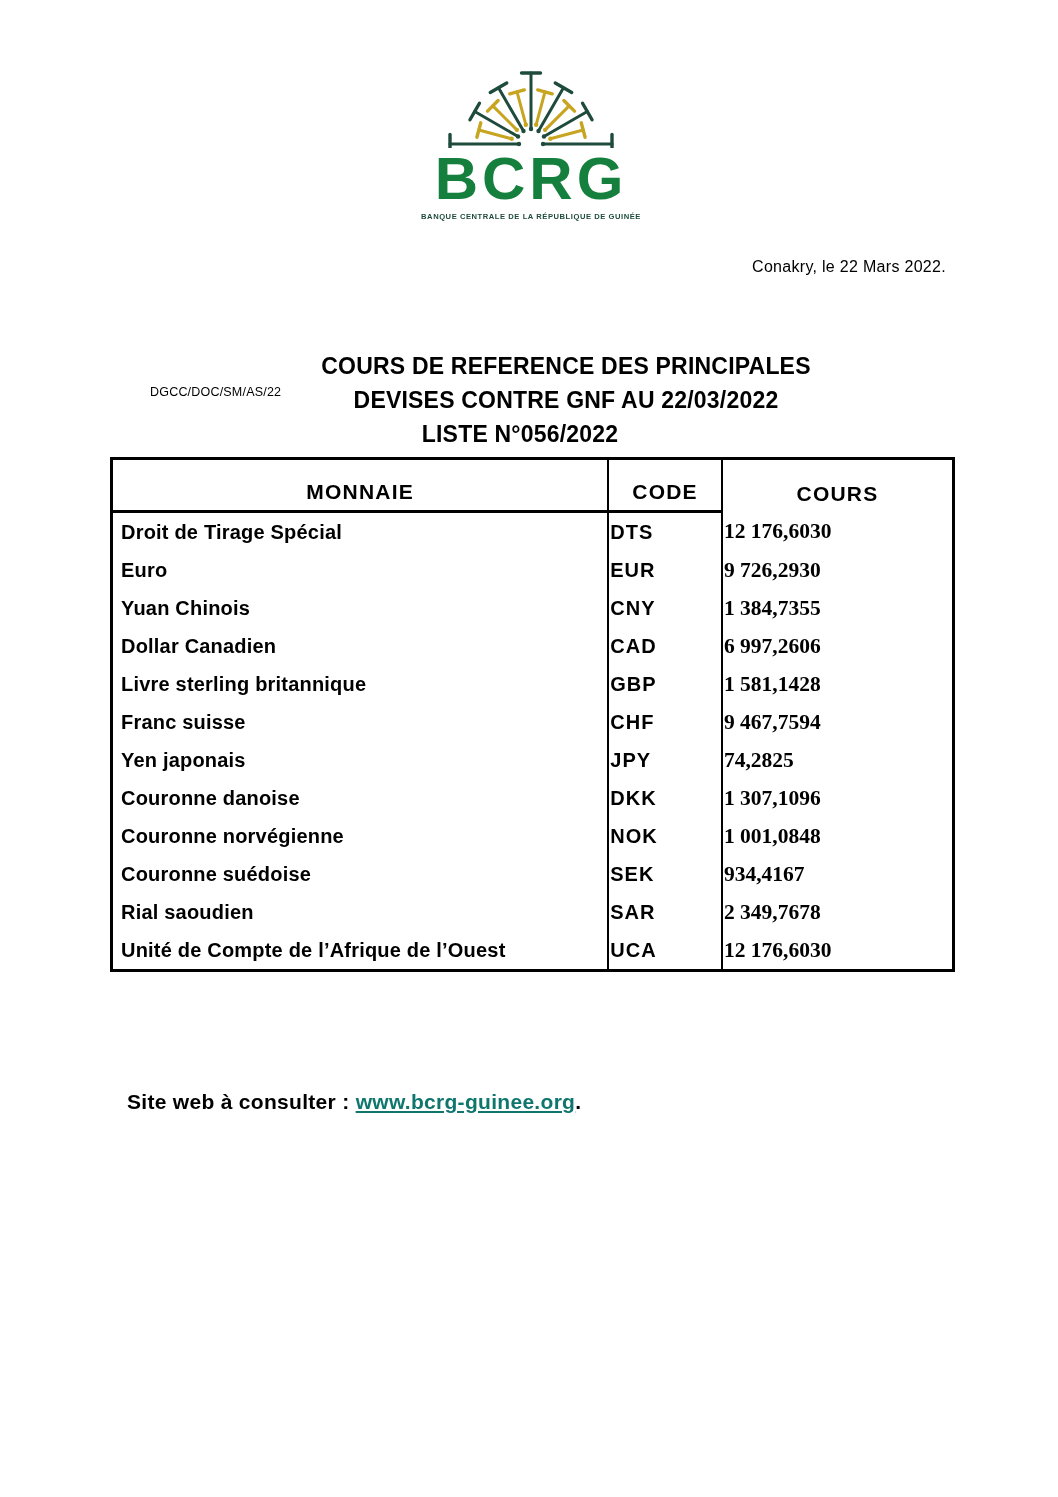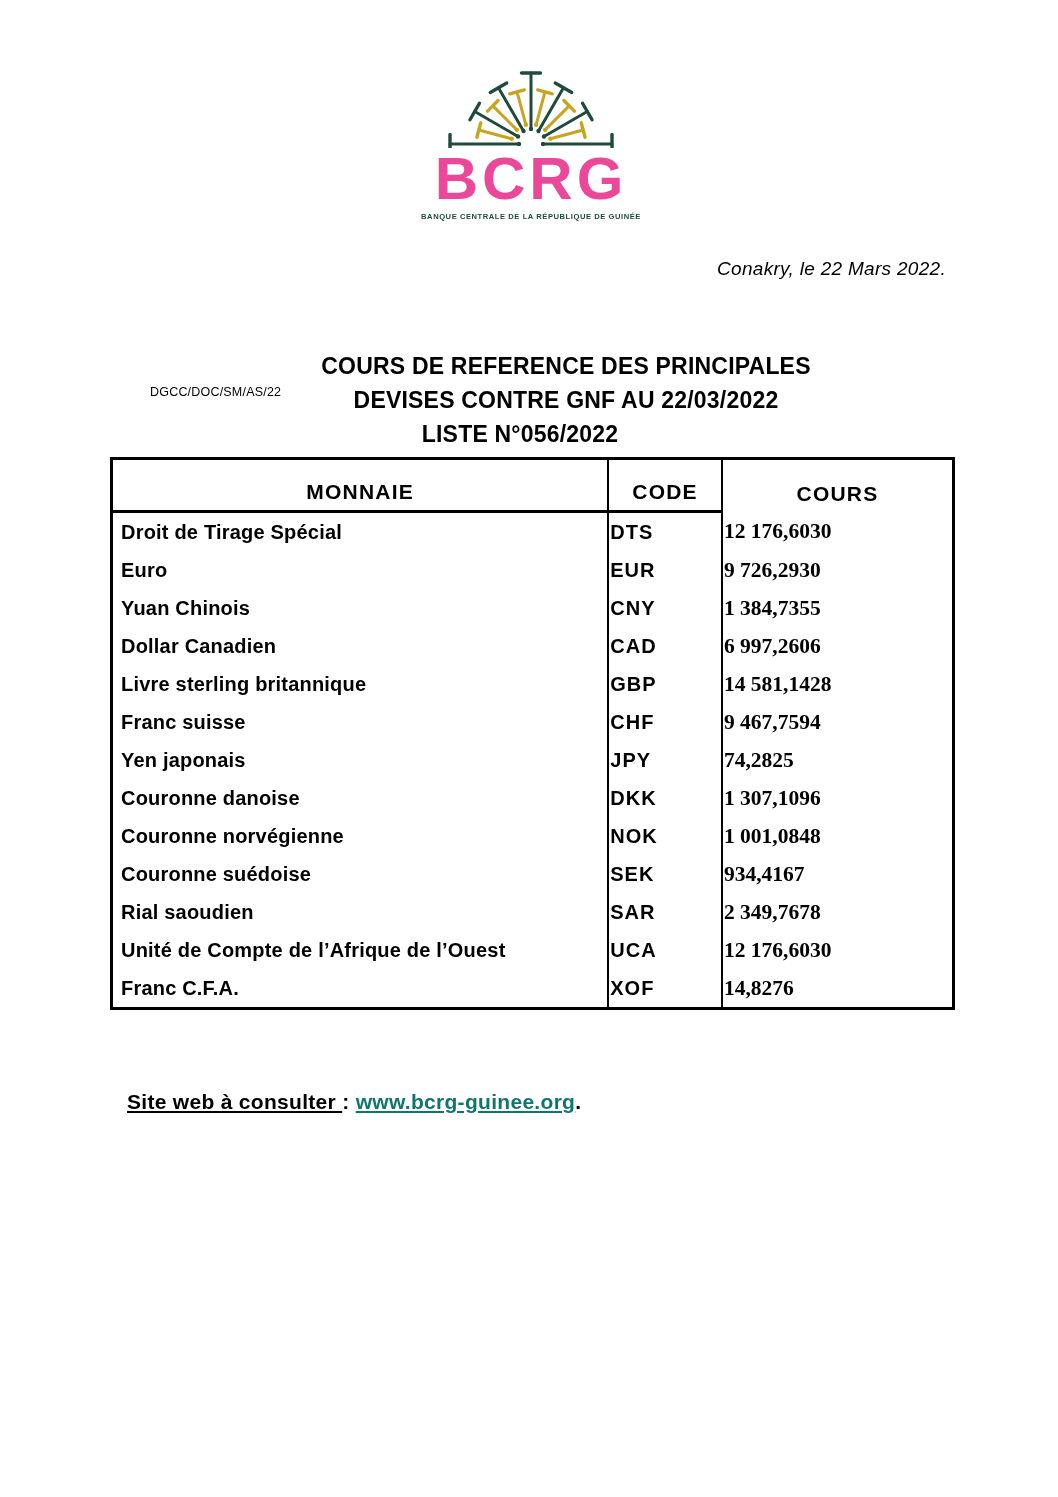--- a/index.html
+++ b/index.html
@@ -8,21 +8,21 @@
     font-family:"Liberation Sans", sans-serif; color:#000; overflow:hidden;
   }
 
   
   .logo-block { position:absolute; top:64px; left:407px; width:248px; text-align:center; }
   .logo-fan { display:block; margin:0 auto; }
   .wordmark { font-weight:700; font-size:60px; line-height:56px; letter-spacing:4px; margin-top:3px; }
   .tagline { font-weight:700; font-size:7.6px; letter-spacing:0.55px; margin-top:5px; white-space:nowrap; }
 
   
-  .date-line { position:absolute; top:258px; right:112px; font-size:19px; font-style:italic; letter-spacing:0.3px; }
+  .date-line { position:absolute; top:258px; right:112px; font-size:16px; letter-spacing:0.3px; }
 
   
   .ref-code { position:absolute; left:150px; top:385px; font-size:12.5px; font-weight:400; letter-spacing:0.2px; }
 
   
   .title-block { position:absolute; top:349px; left:232px; width:668px; text-align:center;
     font-size:23px; font-weight:700; line-height:34px; letter-spacing:0.2px; }
   .title-line3 { position:relative; left:-46px; }
 
   
@@ -37,21 +37,21 @@
   .rates-table th.col-cours { border-bottom:none; }
   .rates-table td { height:36px; vertical-align:middle; overflow:hidden; white-space:nowrap; }
   .col-code { border-left:2px solid #000; border-right:2px solid #000; }
   td.col-monnaie { padding-left:8px; font-size:20px; font-weight:700; letter-spacing:0.2px; }
   td.col-code { text-align:left; font-size:20px; font-weight:700; letter-spacing:1px; }
   td.col-cours { text-align:left; padding-right:13px;
     font-family:"Liberation Serif", serif; font-size:21.5px; font-weight:700; }
 
   
   .website-note { position:absolute; left:127px; top:1090px; font-size:21px; font-weight:700; letter-spacing:0.3px; }
-  .site-label { text-decoration:underline; }
+  .site-label { }
   .site-link { text-decoration:underline; cursor:pointer; }
 </style>
 </head>
 <body>
 
 <div class="page">
 
   <header class="logo-block">
     <svg class="logo-fan" width="180" height="84" viewBox="0 0 180 84" aria-hidden="true">
         <line x1="78" y1="80" x2="9" y2="80" stroke="#1E4B3C" stroke-width="3" stroke-linecap="round"></line>
@@ -87,21 +87,21 @@
         <line x1="102.99038105676658" y1="72.5" x2="146.2916512459885" y2="47.49999999999999" stroke="#1E4B3C" stroke-width="3" stroke-linecap="round"></line>
         <line x1="141.5416512459885" y1="39.27275866404783" x2="151.0416512459885" y2="55.72724133595216" stroke="#1E4B3C" stroke-width="3.4" stroke-linecap="round"></line>
         <circle cx="102.99038105676658" cy="72.5" r="2.2" fill="#1E4B3C"></circle>
         <line x1="109.31851652578136" y1="74.82361909794959" x2="142.15999461960968" y2="66.02377156446389" stroke="#C8A520" stroke-width="3" stroke-linecap="round"></line>
         <line x1="140.21885178134076" y1="58.779327867295876" x2="144.1011374578786" y2="73.2682152616319" stroke="#C8A520" stroke-width="3.4" stroke-linecap="round"></line>
         <circle cx="109.31851652578136" cy="74.82361909794959" r="2.2" fill="#C8A520"></circle>
         <line x1="102" y1="80" x2="171" y2="80" stroke="#1E4B3C" stroke-width="3" stroke-linecap="round"></line>
         <line x1="171" y1="70.5" x2="171" y2="89.5" stroke="#1E4B3C" stroke-width="3.4" stroke-linecap="round"></line>
         <circle cx="102" cy="80" r="2.2" fill="#1E4B3C"></circle>
       </svg>
-    <div class="wordmark" style="color: #ec4899;">BCRG</div>
+    <div class="wordmark" style="color: #15803d;">BCRG</div>
     <div class="tagline" style="color: rgb(30, 75, 60);">BANQUE CENTRALE DE LA RÉPUBLIQUE DE GUINÉE</div>
   </header>
 
   <div class="date-line">Conakry, le 22 Mars 2022.</div>
 
   <div class="ref-code">DGCC/DOC/SM/AS/22</div>
 
   <div class="title-block">
     <div>COURS DE REFERENCE DES PRINCIPALES</div>
     <div>DEVISES CONTRE GNF AU 22/03/2022</div>
@@ -138,21 +138,21 @@
           <td class="col-cours">1 384,7355</td>
         </tr>
         <tr>
           <td class="col-monnaie">Dollar Canadien</td>
           <td class="col-code">CAD</td>
           <td class="col-cours">6 997,2606</td>
         </tr>
         <tr>
           <td class="col-monnaie">Livre sterling britannique</td>
           <td class="col-code">GBP</td>
-          <td class="col-cours">14 581,1428</td>
+          <td class="col-cours">1 581,1428</td>
         </tr>
         <tr>
           <td class="col-monnaie">Franc suisse</td>
           <td class="col-code">CHF</td>
           <td class="col-cours">9 467,7594</td>
         </tr>
         <tr>
           <td class="col-monnaie">Yen japonais</td>
           <td class="col-code">JPY</td>
           <td class="col-cours">74,2825</td>
@@ -175,23 +175,18 @@
         <tr>
           <td class="col-monnaie">Rial saoudien</td>
           <td class="col-code">SAR</td>
           <td class="col-cours">2 349,7678</td>
         </tr>
         <tr>
           <td class="col-monnaie">Unité de Compte de l’Afrique de l’Ouest</td>
           <td class="col-code">UCA</td>
           <td class="col-cours">12 176,6030</td>
         </tr>
-        <tr>
-          <td class="col-monnaie">Franc C.F.A.</td>
-          <td class="col-code">XOF</td>
-          <td class="col-cours">14,8276</td>
-        </tr>
       </tbody>
   </table>
 
   <div class="website-note"><span class="site-label">Site web à consulter </span><span>: </span><a class="site-link" style="color: #0f766e;">www.bcrg-guinee.org</a><span>.</span></div>
 
 </div>
 
 </body></html>

